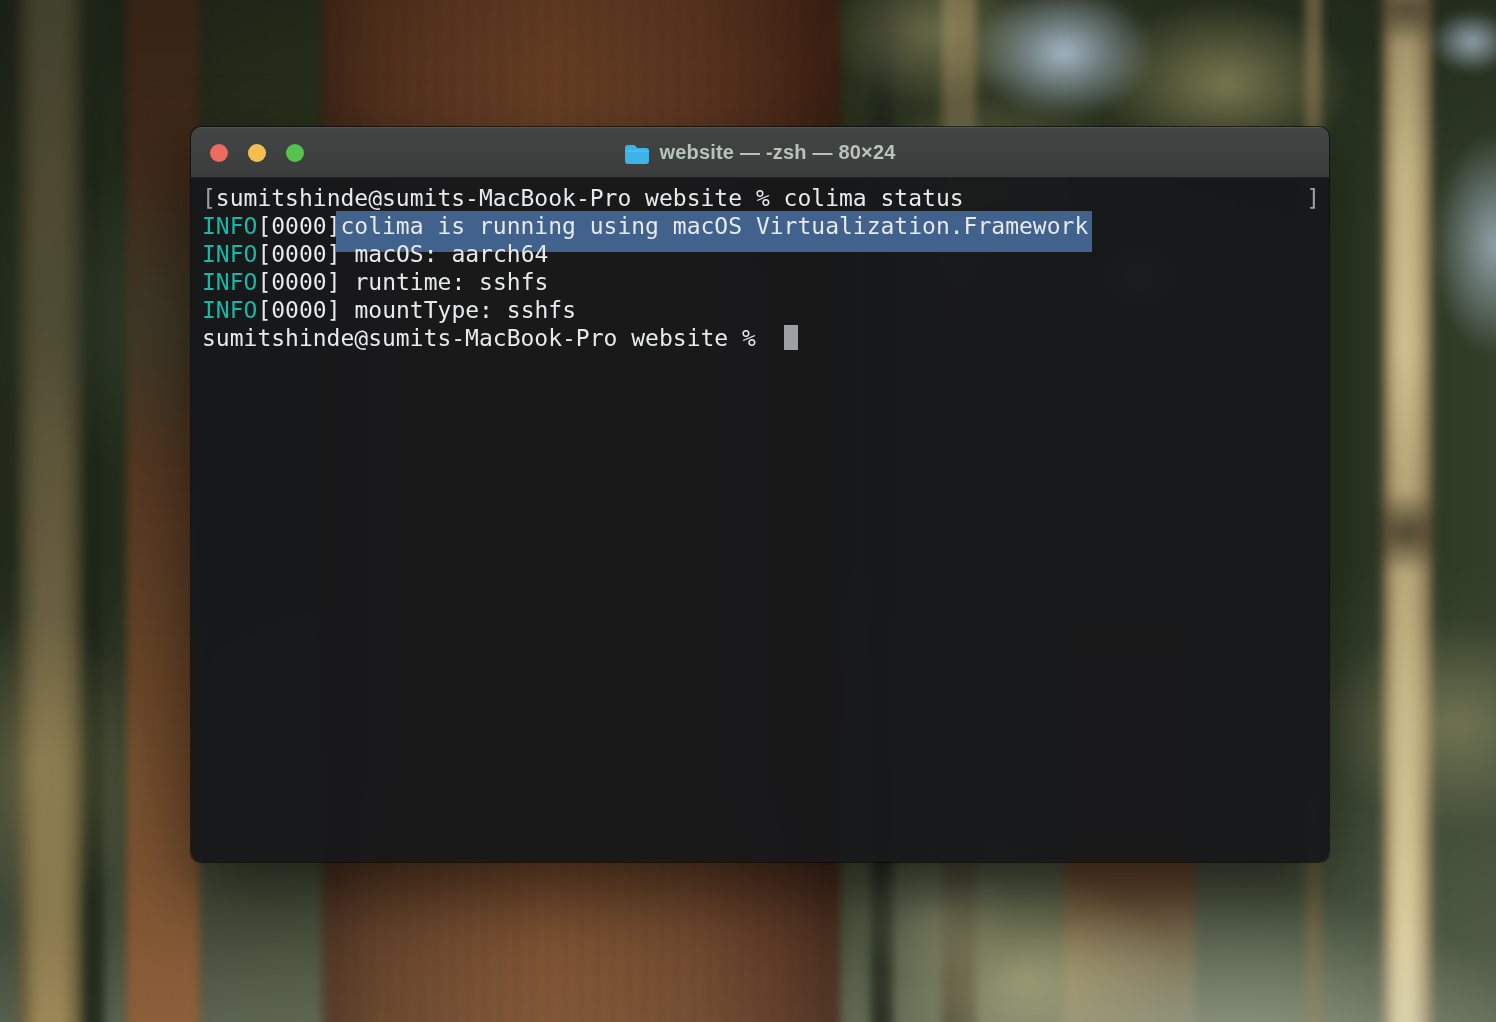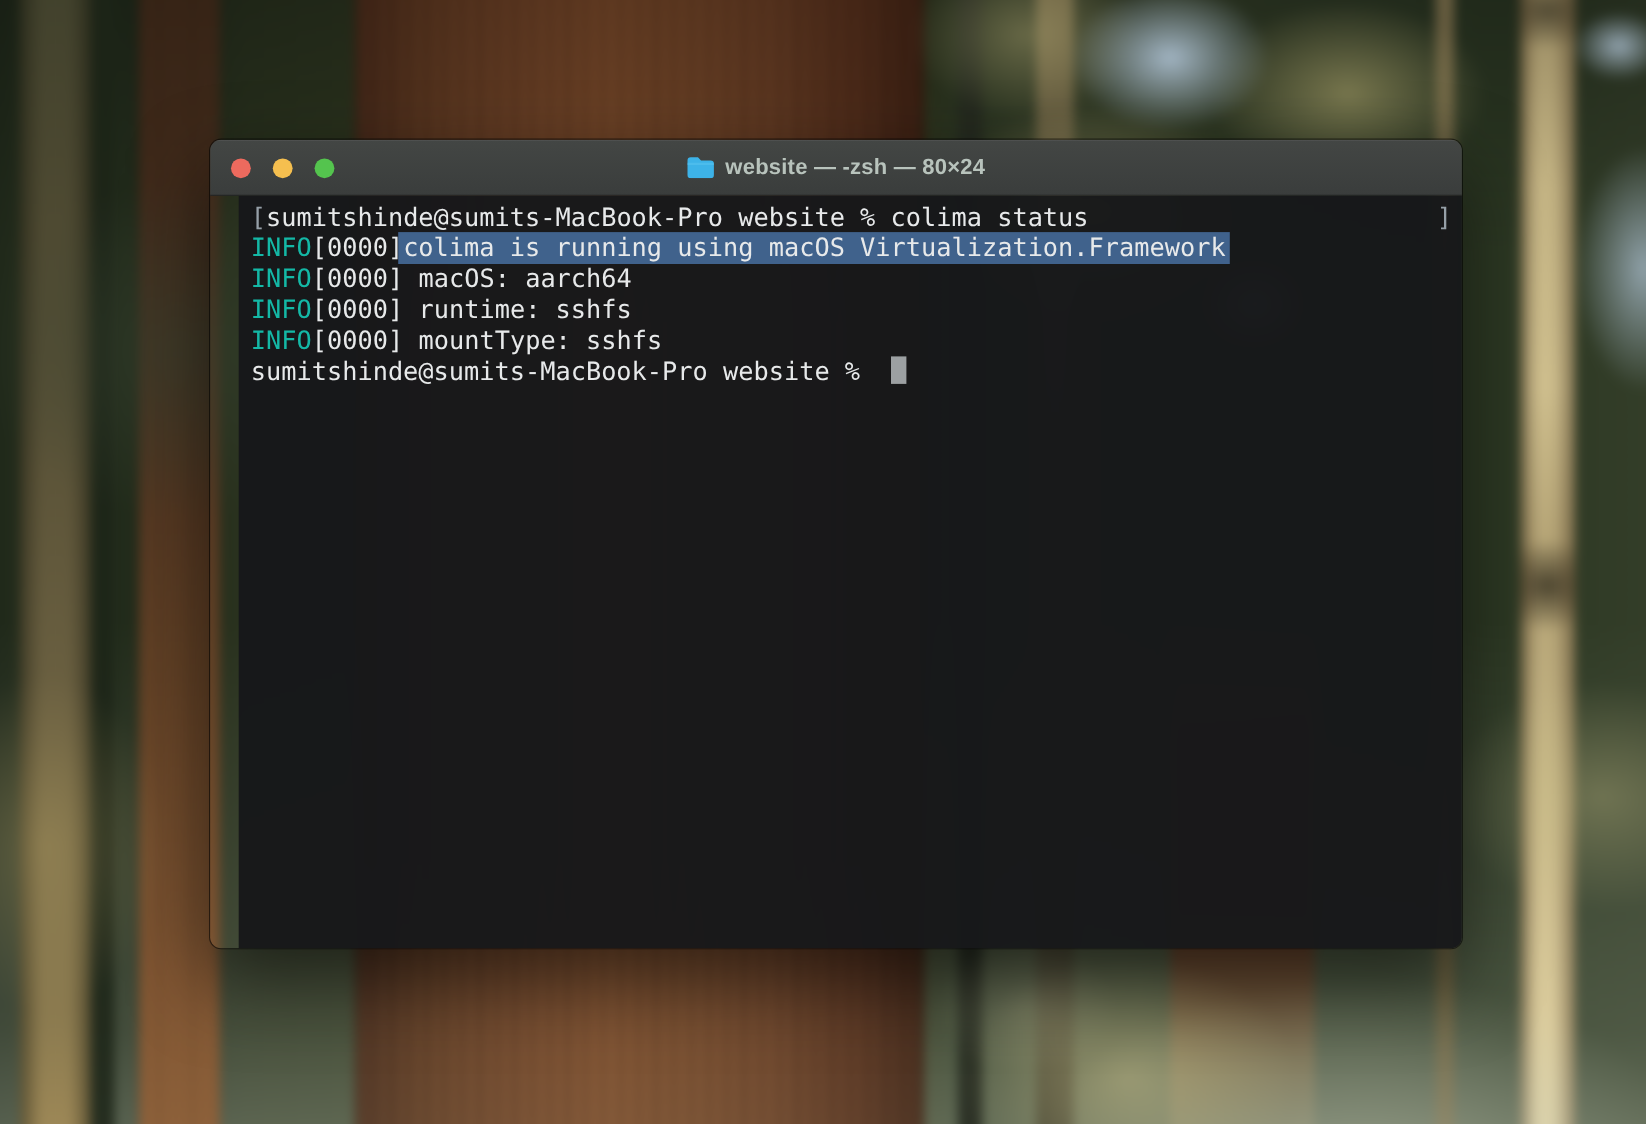--- a/index.html
+++ b/index.html
@@ -68,34 +68,34 @@
     border-radius:10px; overflow:hidden;
     box-shadow:0 30px 70px rgba(0,0,0,0.55), 0 0 0 1px rgba(0,0,0,0.55);
   }
   #titlebar {
     height:51px; background:linear-gradient(180deg,#434644 0%,#3a3d3c 100%);
     display:flex; align-items:center; position:relative;
     box-shadow:inset 0 1px 0 rgba(255,255,255,0.08), inset 0 -1px 0 rgba(0,0,0,0.45);
   }
   #traffic-lights { position:absolute; left:19px; top:0; bottom:0; display:flex; align-items:center; gap:20px; }
   .tl { width:18px; height:18px; border-radius:50%; border:none; padding:0; cursor:default; }
-  #titlebar-center { flex:1; display:flex; align-items:flex-start; justify-content:center; gap:9px; }
+  #titlebar-center { flex:1; display:flex; align-items:flex-end; justify-content:center; gap:9px; }
   #window-title { color:#b8c3bc; font-size:20px; font-weight:700; letter-spacing:.2px; }
   #terminal-body {
     height:752px; background:rgba(23,24,26,0.97);
     padding:6px 10px 0 11px;
     font-family:"DejaVu Sans Mono","Liberation Mono",monospace;
-    font-size:23px; line-height:28px; color:#e7e9ea; cursor:text;margin-left:26px;
+    font-size:23px; line-height:28px; color:#e7e9ea; cursor:text;
   }
   .tline { white-space:pre; position:relative; }
   .mark { color:#96a0a8; }
   .mark-close { position:absolute; right:-1px; top:0; }
   .info { color:#14b8a6; }
   .msg { margin-left:14px; }
-  .sel { background:#40628c; padding:2px 4px 1px; margin:-2px -4px -3px; }
+  .sel { background:#40628c; padding:2px 4px 13px; margin:-2px -4px -3px; }
   #cursor-block { display:inline-block; width:14px; height:25px; background:#a8acae; opacity:.92; vertical-align:-4px; margin-left:14px; }
 </style>
 </head>
 <body>
 
 <div id="wallpaper">
   <div class="wp-layer" id="wp-base"></div>
   <div class="trunk" id="t-fartan"></div>
   <div class="trunk" id="t-thinL"></div>
   <div class="trunk" id="t-leftedge"></div>

